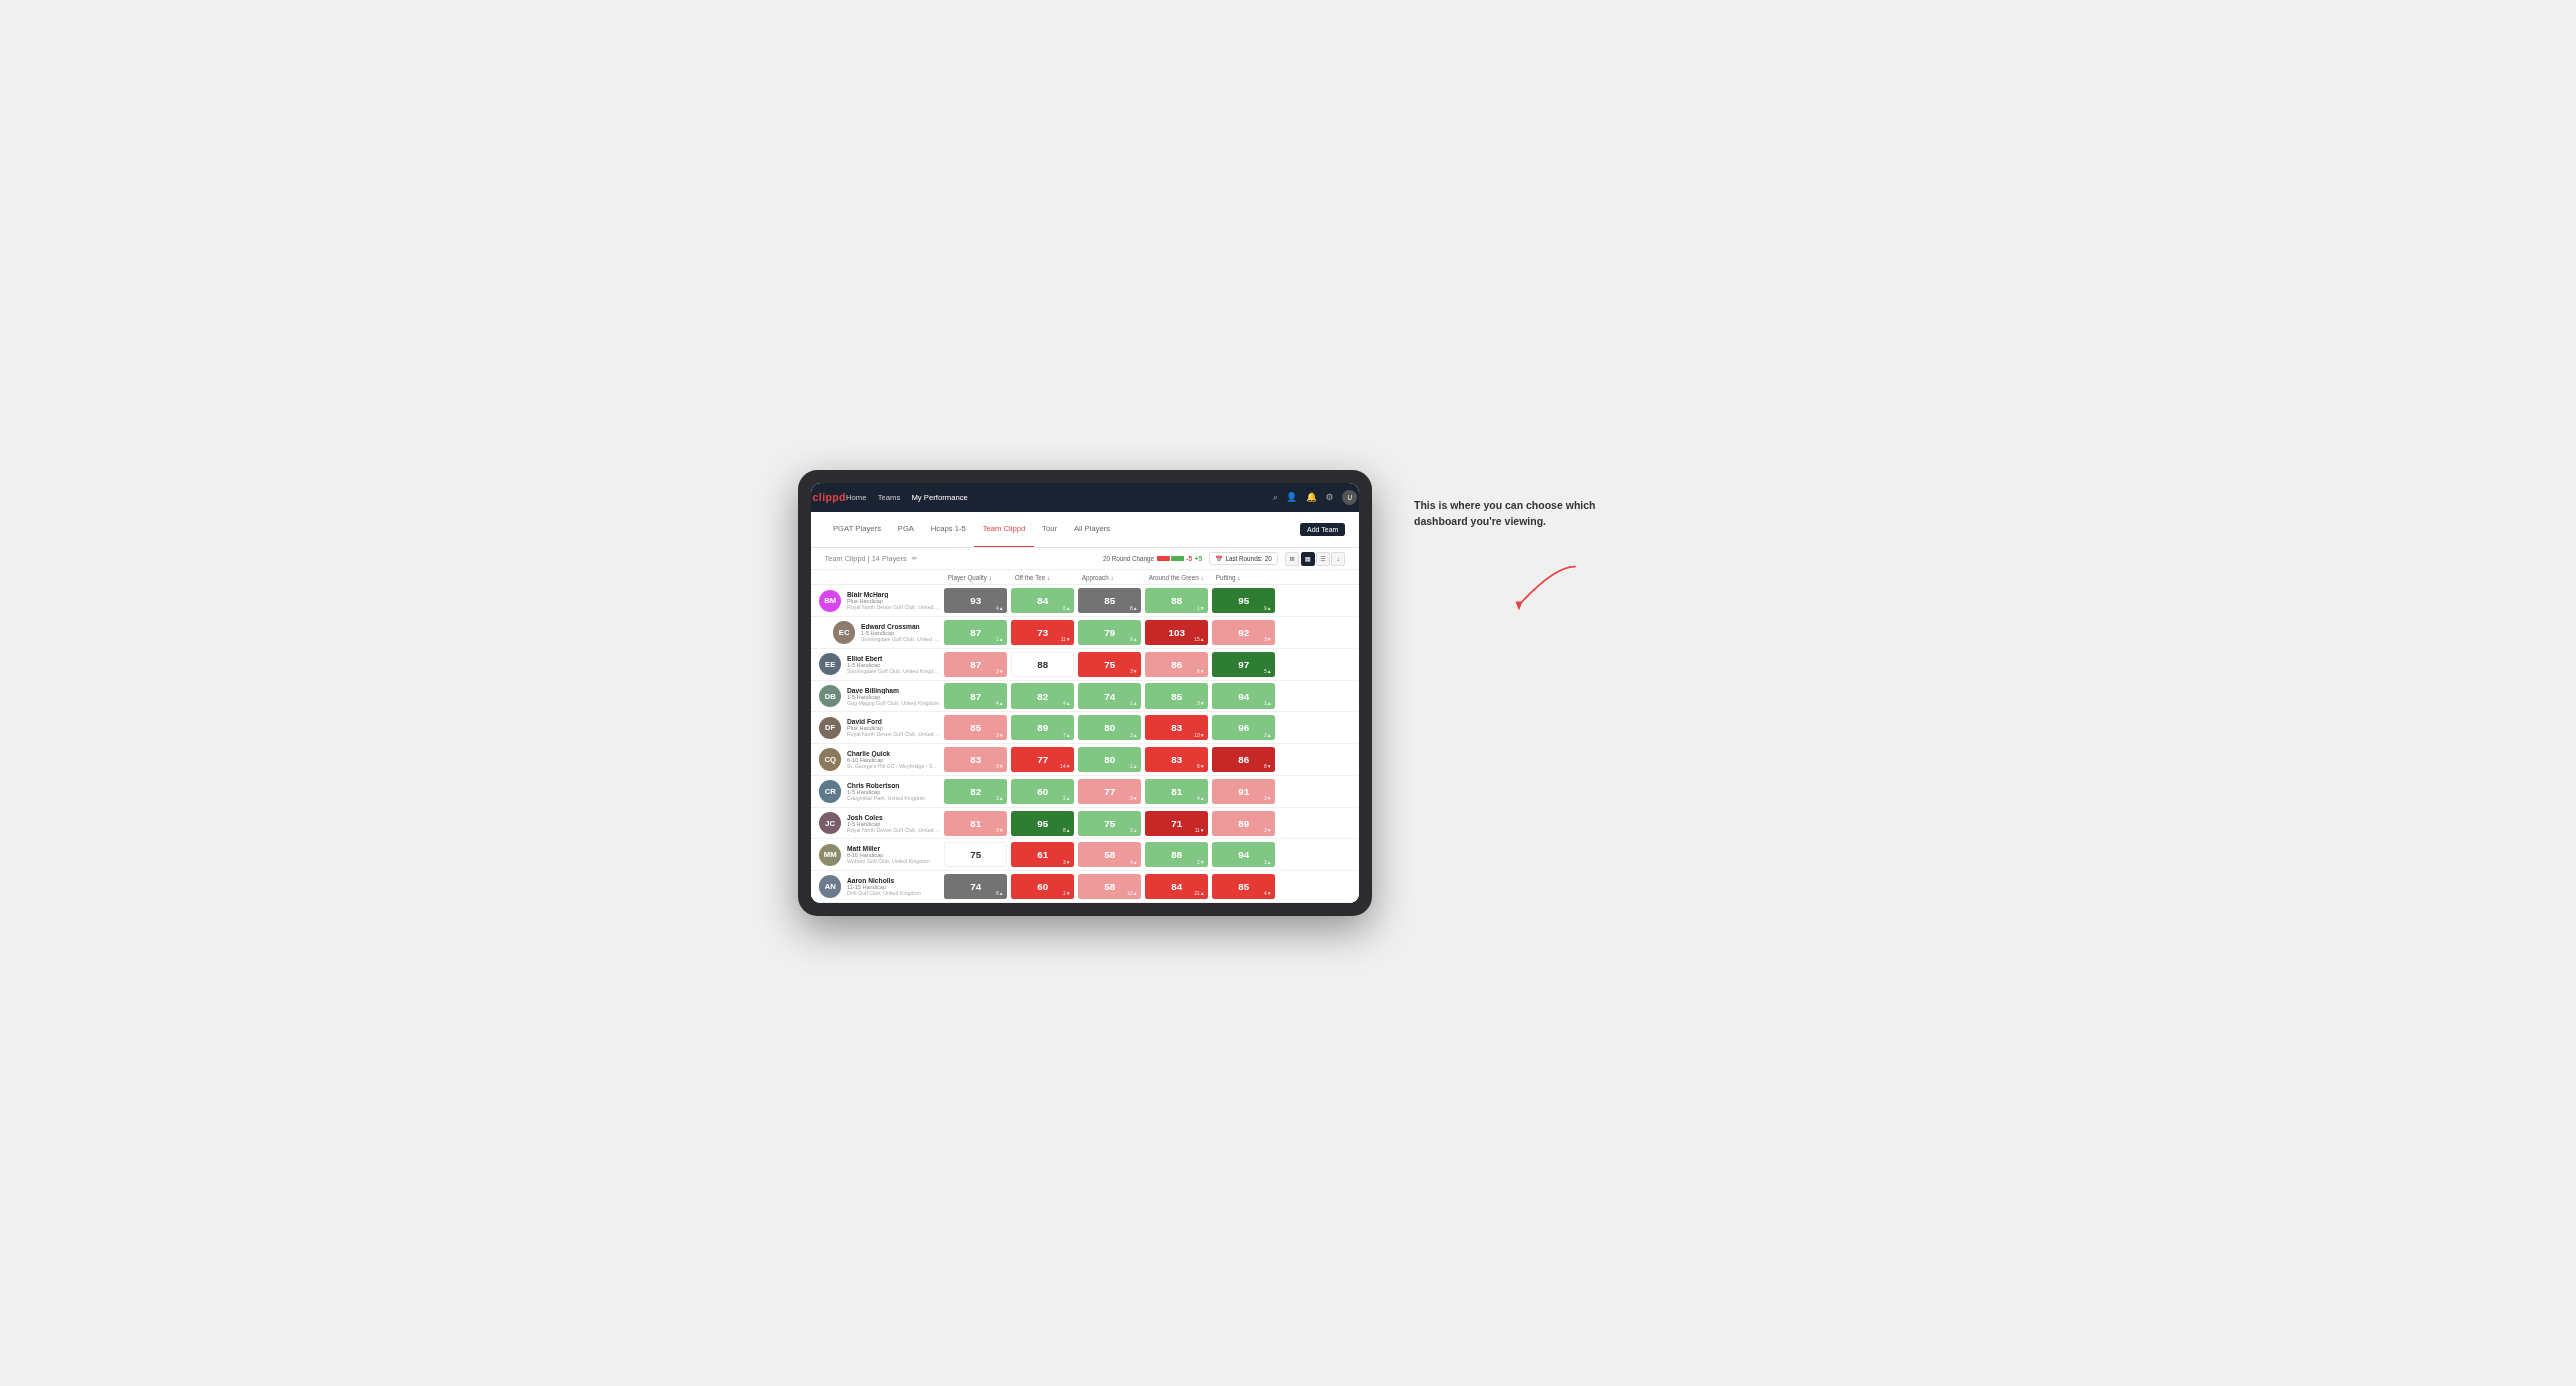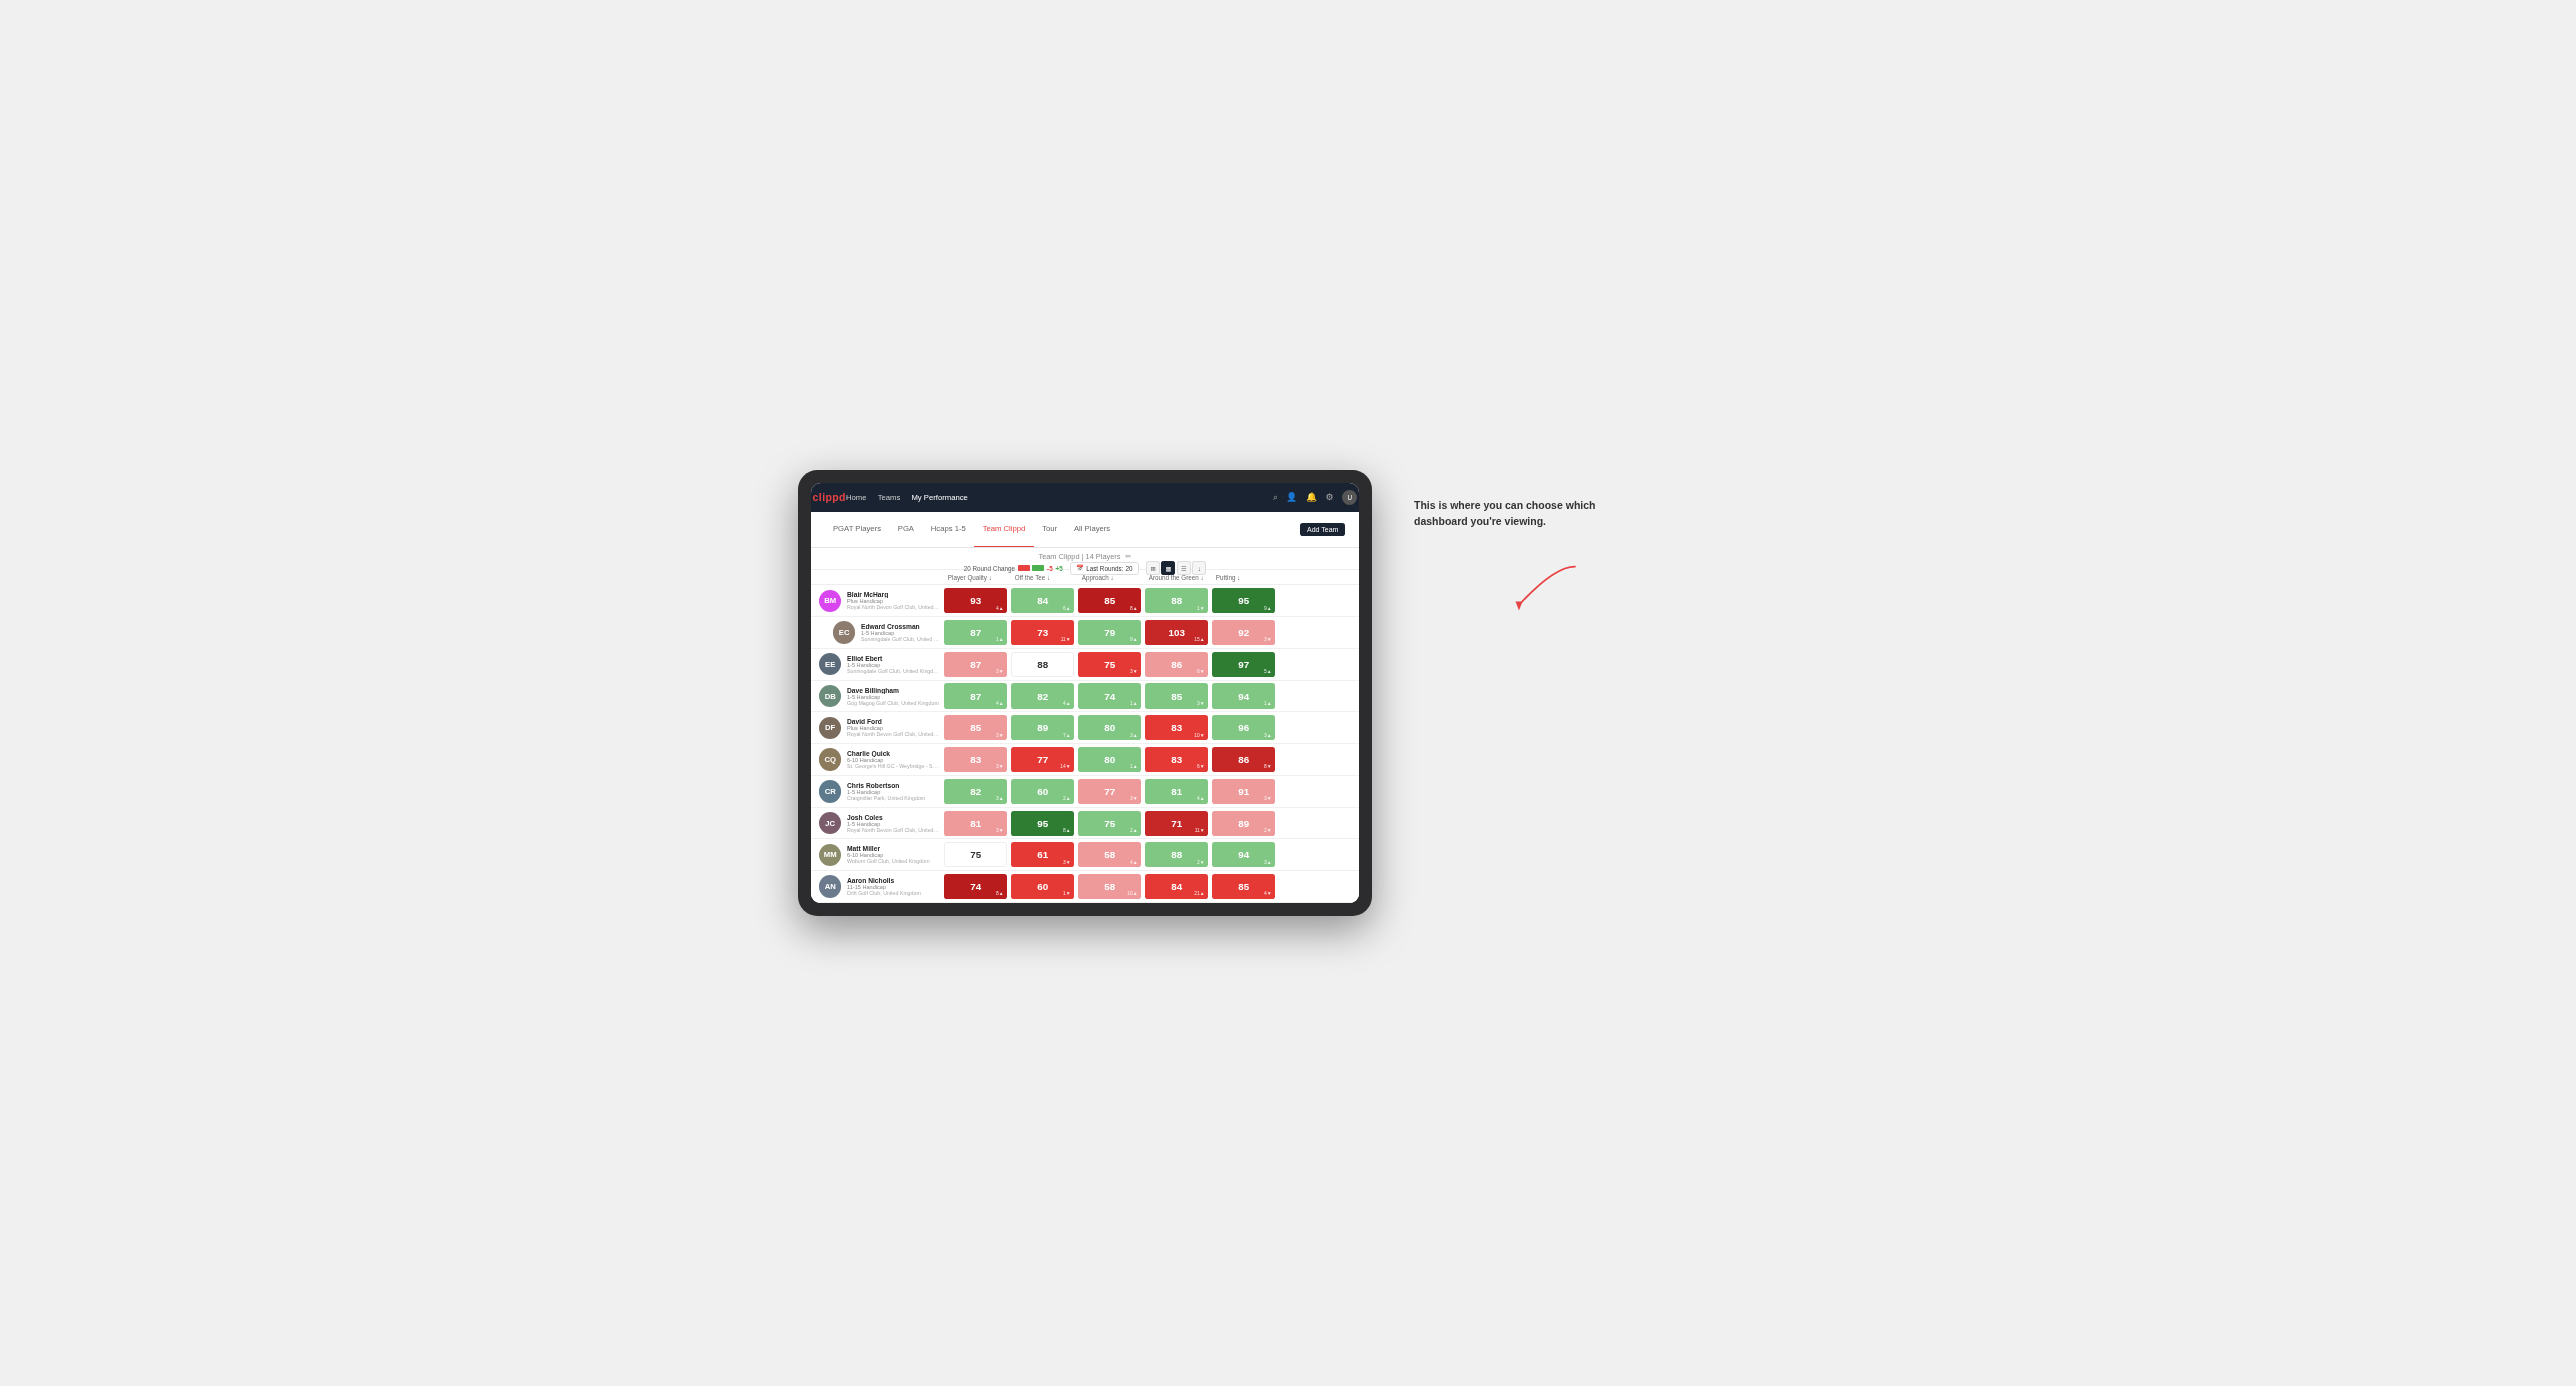--- a/index.html
+++ b/index.html
@@ -144,21 +144,20 @@
 
     
     .team-header {
       background: #fff;
       border-bottom: 0.7px solid #eee;
       display: flex;
       align-items: center;
       padding: 4.2px 14px;
       justify-content: space-between;
       height: 22.4px;
-      flex-direction: column;
     }
 
     .team-title {
       font-size: 7.4px;
       color: #333;
       font-weight: 500;
     }
 
     .team-title span {
       color: #888;
@@ -330,21 +329,21 @@
       gap: 0.7px;
     }
 
     .stat-cell.white {
       background: #fff;
       color: #333;
       border: 0.7px solid #eee;
     }
 
     .stat-cell.green-dark { background: #2e7d32; }
-    .stat-cell.green-mid { background: #b91c1c; align-items: center; }
+    .stat-cell.green-mid { background: #737373; align-items: center; }
     .stat-cell.green-light { background: #81c784; }
     .stat-cell.red-dark { background: #c62828; }
     .stat-cell.red-mid { background: #e53935; }
     .stat-cell.red-light { background: #ef9a9a; }
 
     
     .annotation-panel {
       flex: 0 0 224px;
       padding-top: 28px;
     }

